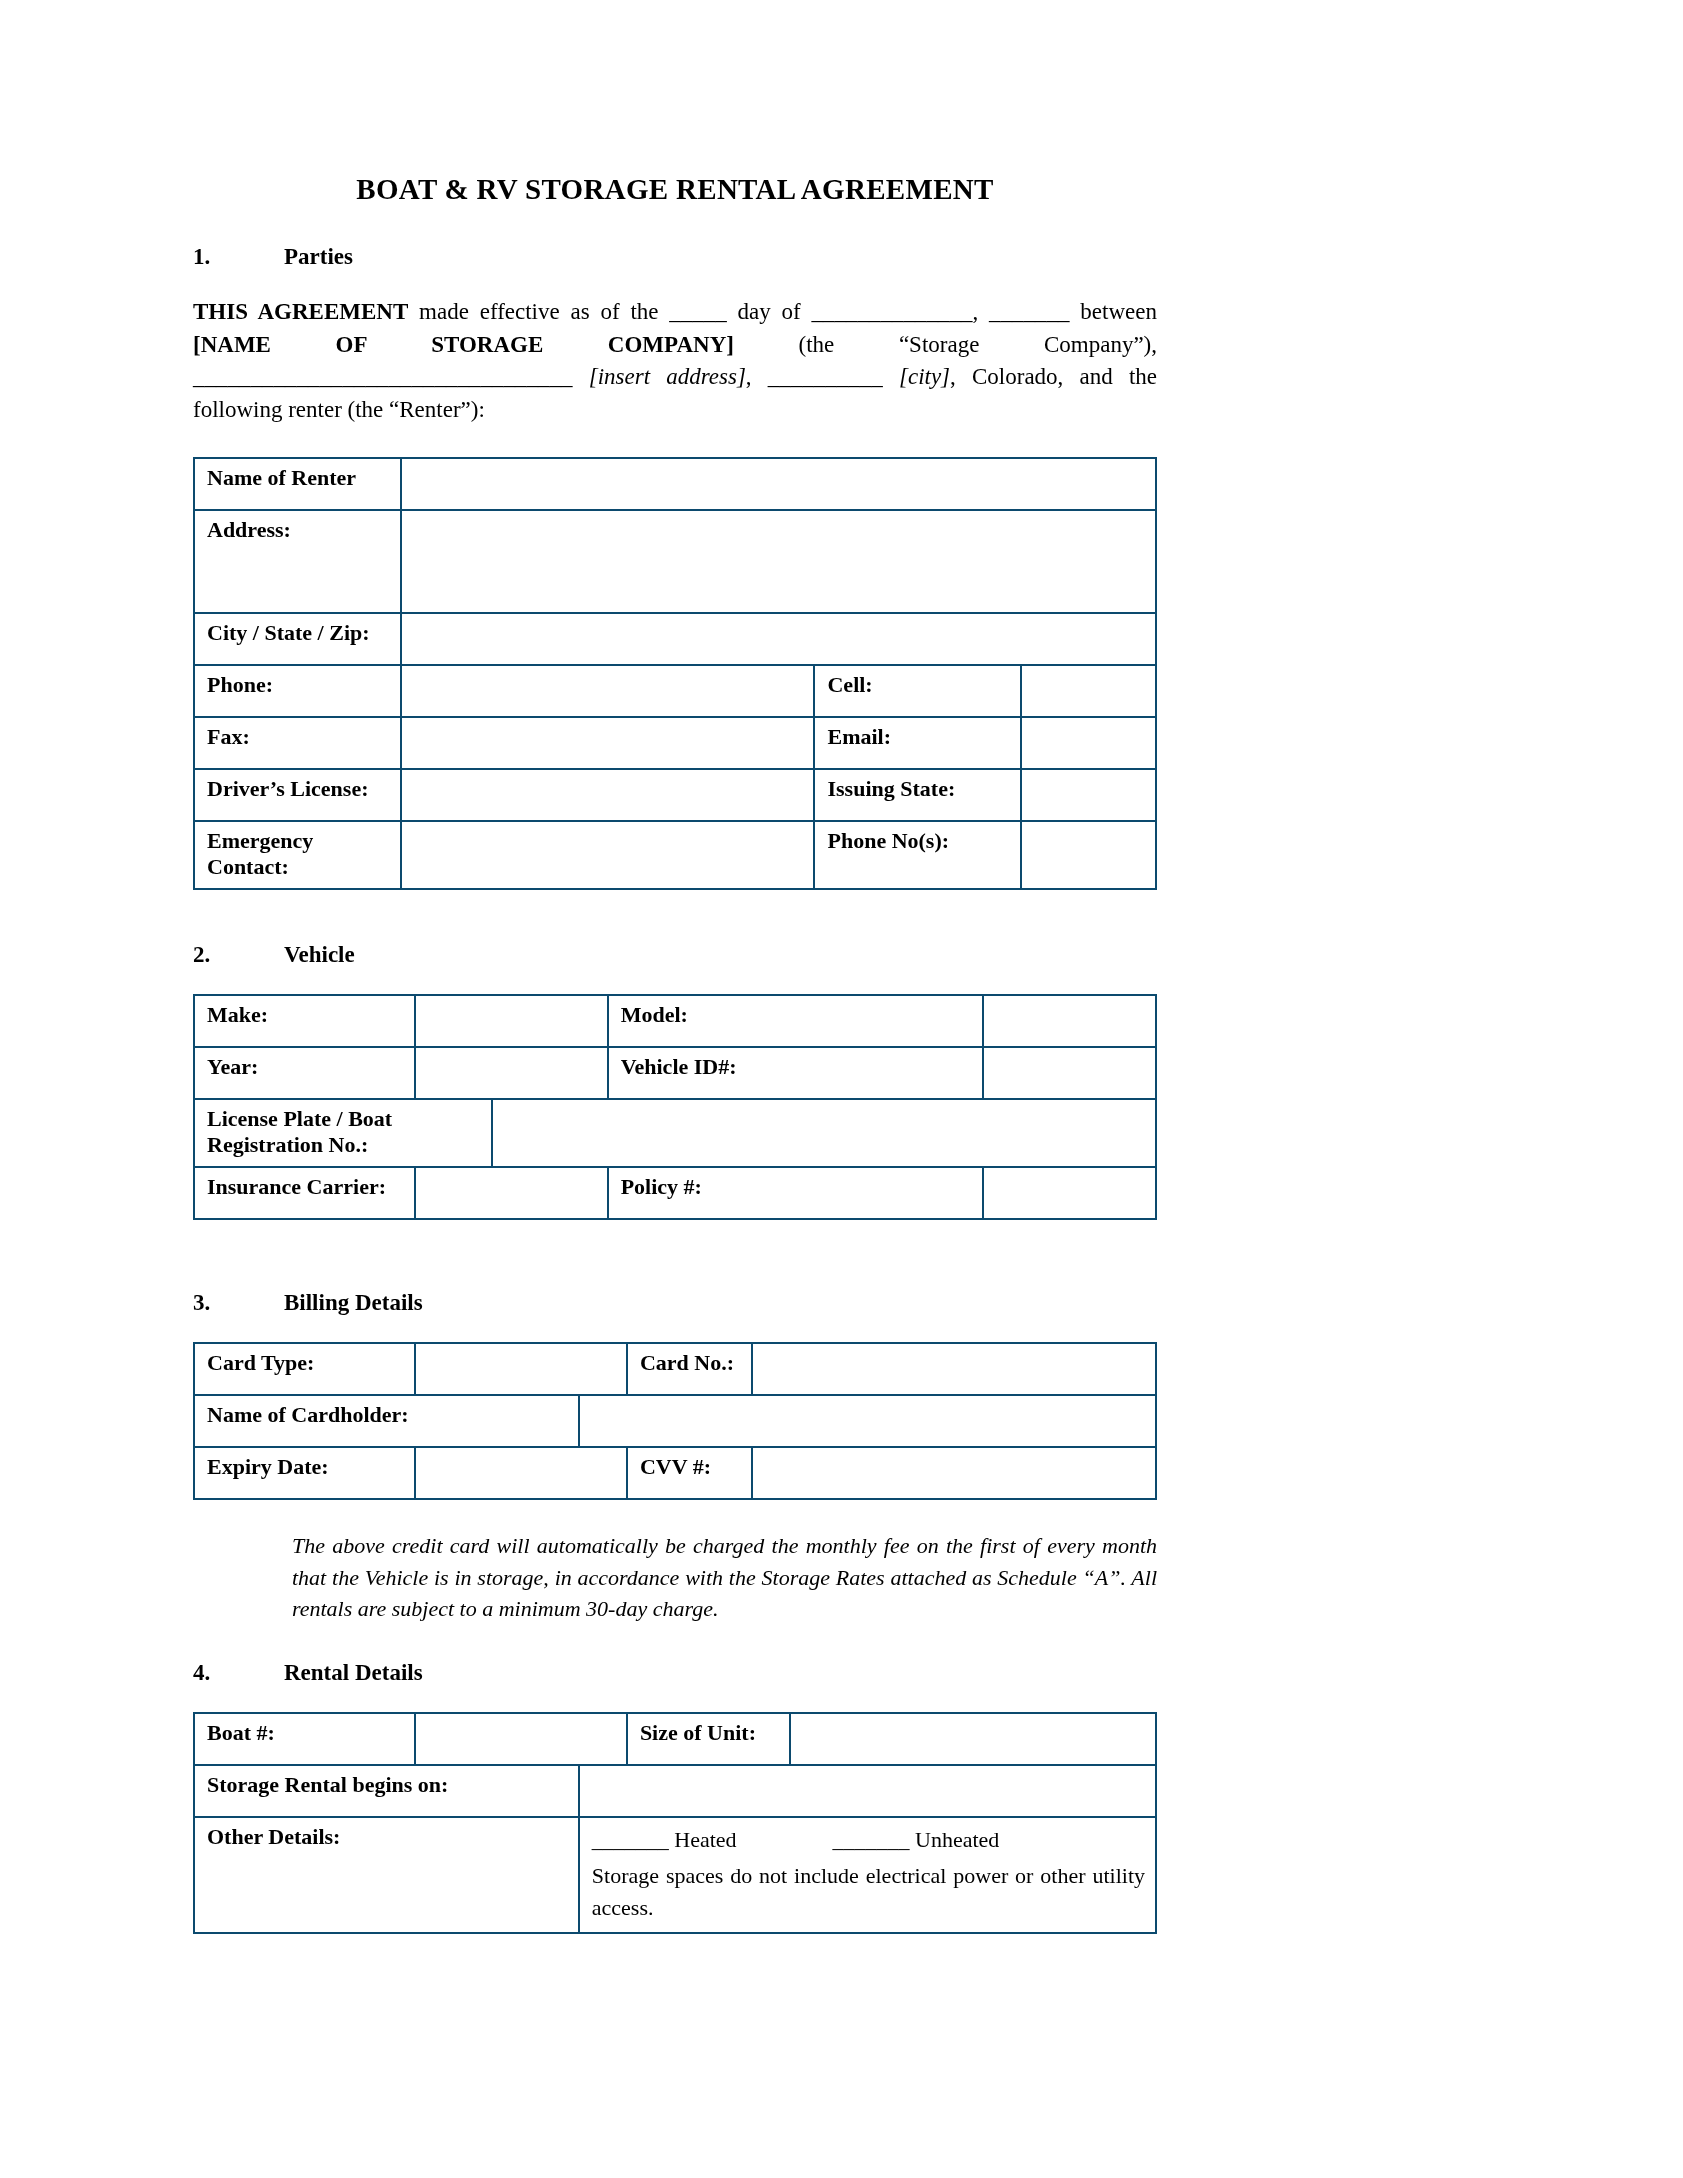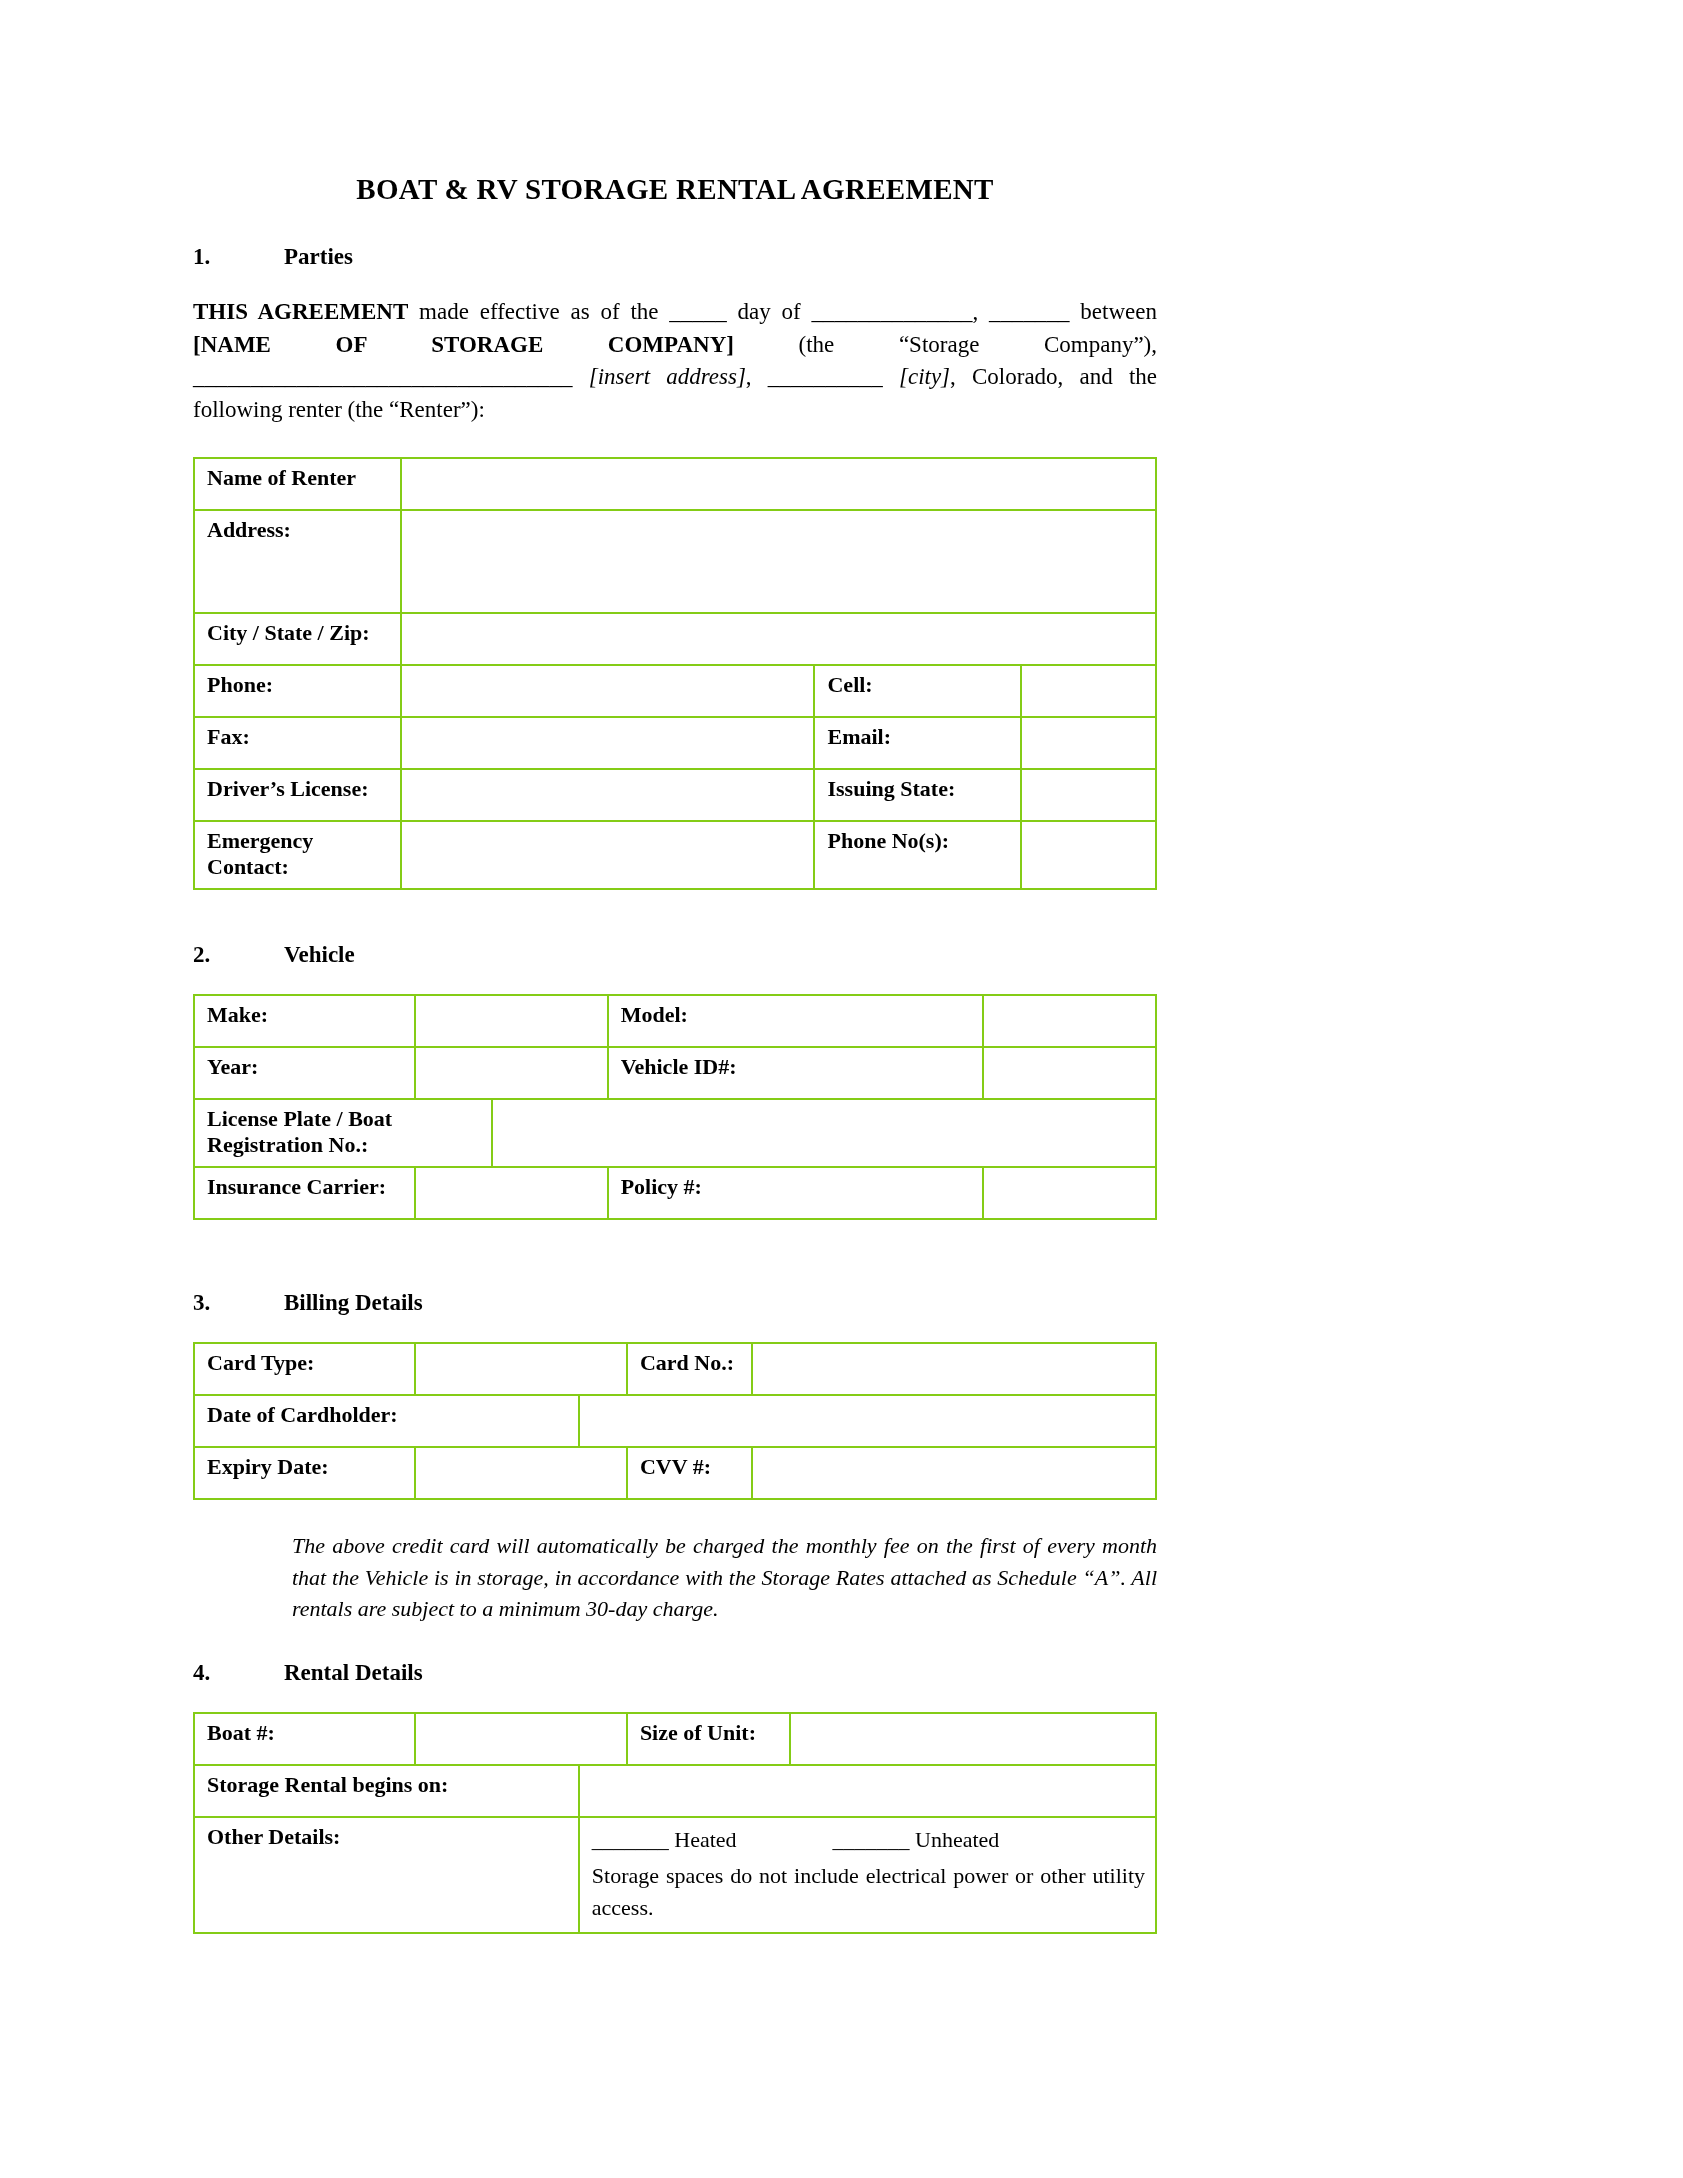--- a/index.html
+++ b/index.html
@@ -48,21 +48,21 @@
   .para i { font-style: italic; }
   .blank { letter-spacing: 0px; }
 
   table.form {
     border-collapse: collapse;
     width: 100%;
     table-layout: fixed;
     margin: 0 0 30px 0;
   }
   table.form td {
-    border: 2px solid #84cc16;
+    border: 2px solid #0c4a6e;
     font-size: 22px;
     font-weight: bold;
     padding: 6px 10px 8px 12px;
     vertical-align: top;
     height: 36px;
   }
   table.form td.blankcell {
     font-weight: normal;
   }
   .spacer-sm { height: 22px; }
@@ -208,21 +208,21 @@
       <col style="width:42%">
     </colgroup>
     <tbody>
       <tr>
         <td>Card Type:</td>
         <td class="blankcell" colspan="2"></td>
         <td>Card No.:</td>
         <td class="blankcell"></td>
       </tr>
       <tr>
-        <td colspan="2">Date of Cardholder:</td>
+        <td colspan="2">Name of Cardholder:</td>
         <td class="blankcell" colspan="3"></td>
       </tr>
       <tr>
         <td>Expiry Date:</td>
         <td class="blankcell" colspan="2"></td>
         <td>CVV #:</td>
         <td class="blankcell"></td>
       </tr>
     </tbody>
   </table>

